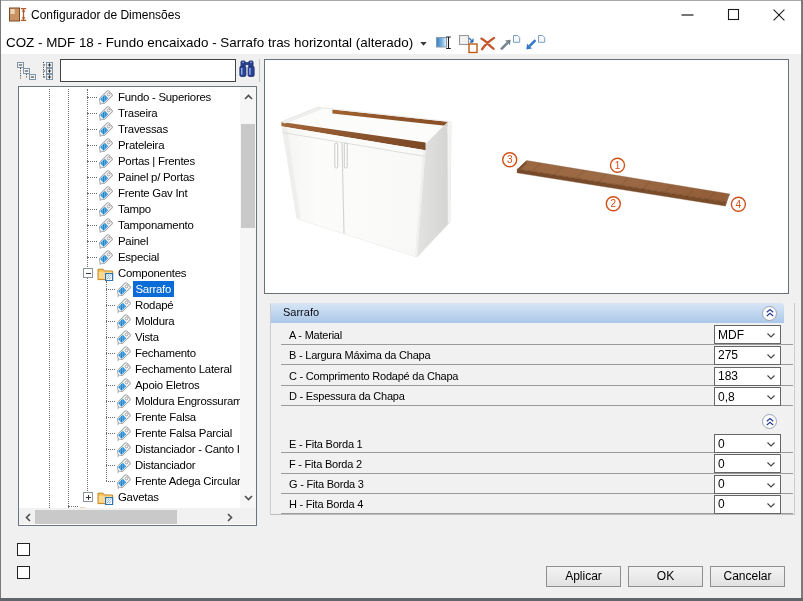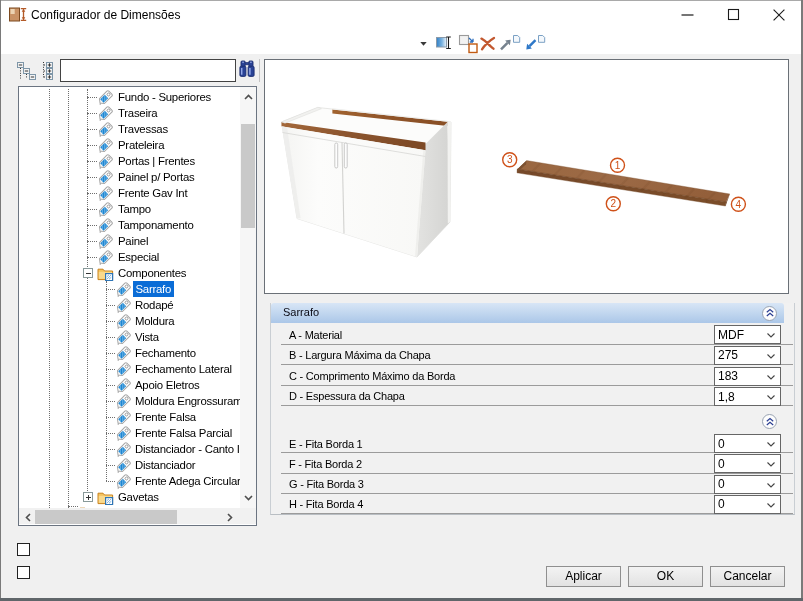--- a/index.html
+++ b/index.html
@@ -87,20 +87,21 @@
 </svg>
 <div class="abs" id="title">Configurador de Dimensões</div>
 
 <svg class="abs" style="left:678px;top:5px" width="110" height="20" viewBox="0 0 110 20">
 <line x1="3.5" y1="10" x2="15.5" y2="10" stroke="#1a1a1a" stroke-width="1.2"></line>
 <rect x="50.5" y="4.5" width="10" height="10" fill="none" stroke="#1a1a1a" stroke-width="1.1"></rect>
 <line x1="95.6" y1="4.6" x2="106.4" y2="15.4" stroke="#1a1a1a" stroke-width="1.1"></line>
 <line x1="106.4" y1="4.6" x2="95.6" y2="15.4" stroke="#1a1a1a" stroke-width="1.1"></line>
 </svg>
 
+<div class="abs" id="combo">COZ - MDF 18 - Fundo encaixado - Sarrafo tras horizontal (alterado)</div>
 <svg class="abs" style="left:418px;top:40px" width="11" height="8" viewBox="0 0 11 8">
       <path d="M2.3,2 h6.4 l-3.2,3.8 z" fill="#3a3a3a"></path>
     </svg>
 <svg class="abs" id="tbicons" style="left:430px;top:32px" width="120" height="22" viewBox="0 0 120 22">
 <defs>
 <linearGradient id="bluh" x1="0" y1="0" x2="1" y2="0">
           <stop offset="0" stop-color="#2f7fc6"></stop>
           <stop offset="0.55" stop-color="#7db4e0"></stop>
           <stop offset="1" stop-color="#eef5fb"></stop>
         </linearGradient>
@@ -423,21 +424,21 @@
 <div class="gsep" style="top:343.8px"></div>
 <div class="gsep" style="top:364.3px"></div>
 <div class="gsep" style="top:384.8px"></div>
 <div class="gsep" style="top:405.3px"></div>
 <div class="gsep" style="top:452.3px"></div>
 <div class="gsep" style="top:472.6px"></div>
 <div class="gsep" style="top:492.8px"></div>
 <div class="gsep" style="top:513px"></div>
 <div class="glabel" style="top:328.5px">A - Material</div>
 <div class="glabel" style="top:349px">B - Largura Máxima da Chapa</div>
-<div class="glabel" style="top:369.5px">C - Comprimento Máximo da Borda</div>
+<div class="glabel" style="top:369.5px">C - Comprimento Rodapé da Chapa</div>
 <div class="glabel" style="top:390px">D - Espessura da Chapa</div>
 <div class="glabel" style="top:437.5px">E - Fita Borda 1</div>
 <div class="glabel" style="top:458px">F - Fita Borda 2</div>
 <div class="glabel" style="top:478px">G - Fita Borda 3</div>
 <div class="glabel" style="top:498px">H - Fita Borda 4</div>
 <div class="dd" style="top:325px">
       <span>MDF</span>
       <svg class="dcar" viewBox="0 0 8 5">
         <path d="M0.5,0.5 L4,4 L7.5,0.5" fill="none" stroke="#444" stroke-width="1.1"></path>
       </svg>
@@ -448,21 +449,21 @@
         <path d="M0.5,0.5 L4,4 L7.5,0.5" fill="none" stroke="#444" stroke-width="1.1"></path>
       </svg>
     </div>
 <div class="dd" style="top:366.5px">
       <span>183</span>
       <svg class="dcar" viewBox="0 0 8 5">
         <path d="M0.5,0.5 L4,4 L7.5,0.5" fill="none" stroke="#444" stroke-width="1.1"></path>
       </svg>
     </div>
 <div class="dd" style="top:387.3px">
-      <span>1,8</span>
+      <span>0,8</span>
       <svg class="dcar" viewBox="0 0 8 5">
         <path d="M0.5,0.5 L4,4 L7.5,0.5" fill="none" stroke="#444" stroke-width="1.1"></path>
       </svg>
     </div>
 <div class="dd" style="top:434px">
       <span>0</span>
       <svg class="dcar" viewBox="0 0 8 5">
         <path d="M0.5,0.5 L4,4 L7.5,0.5" fill="none" stroke="#444" stroke-width="1.1"></path>
       </svg>
     </div>

